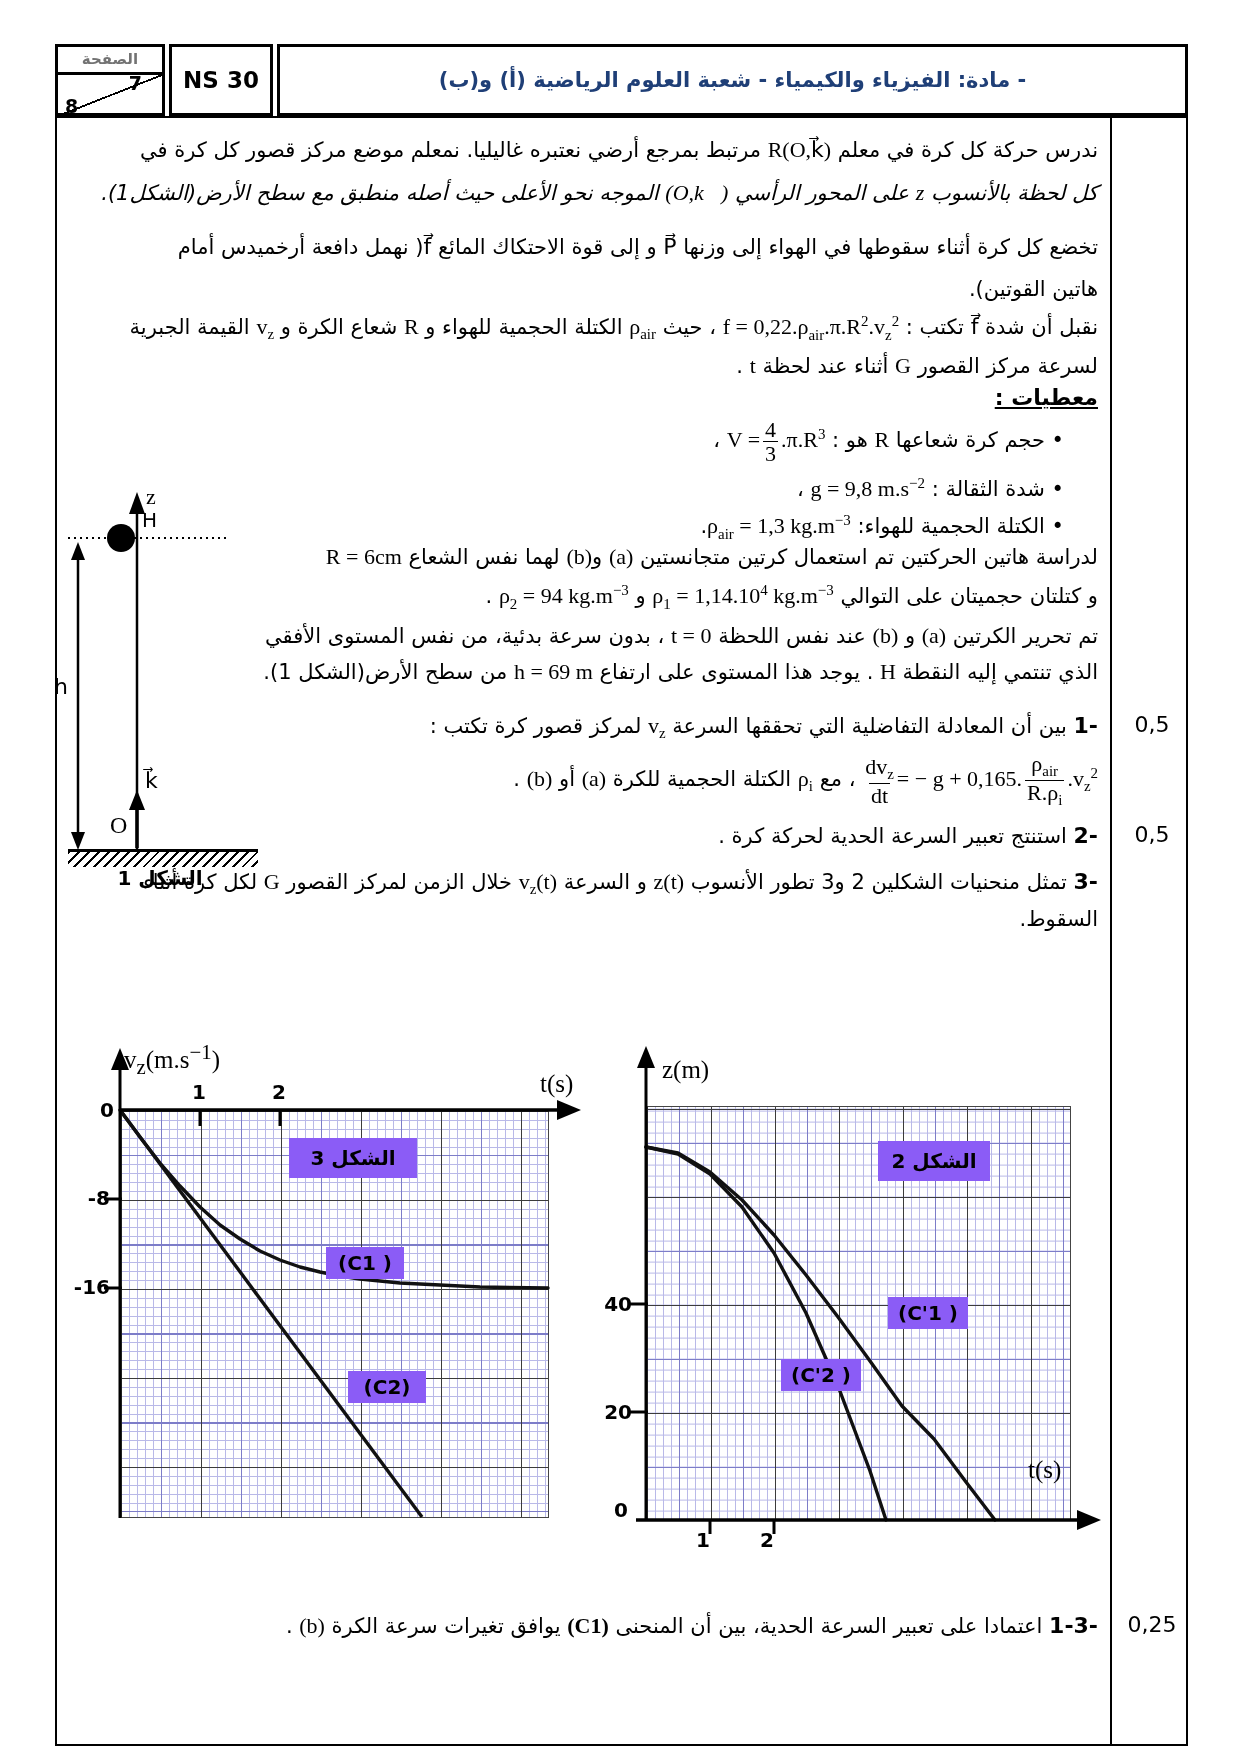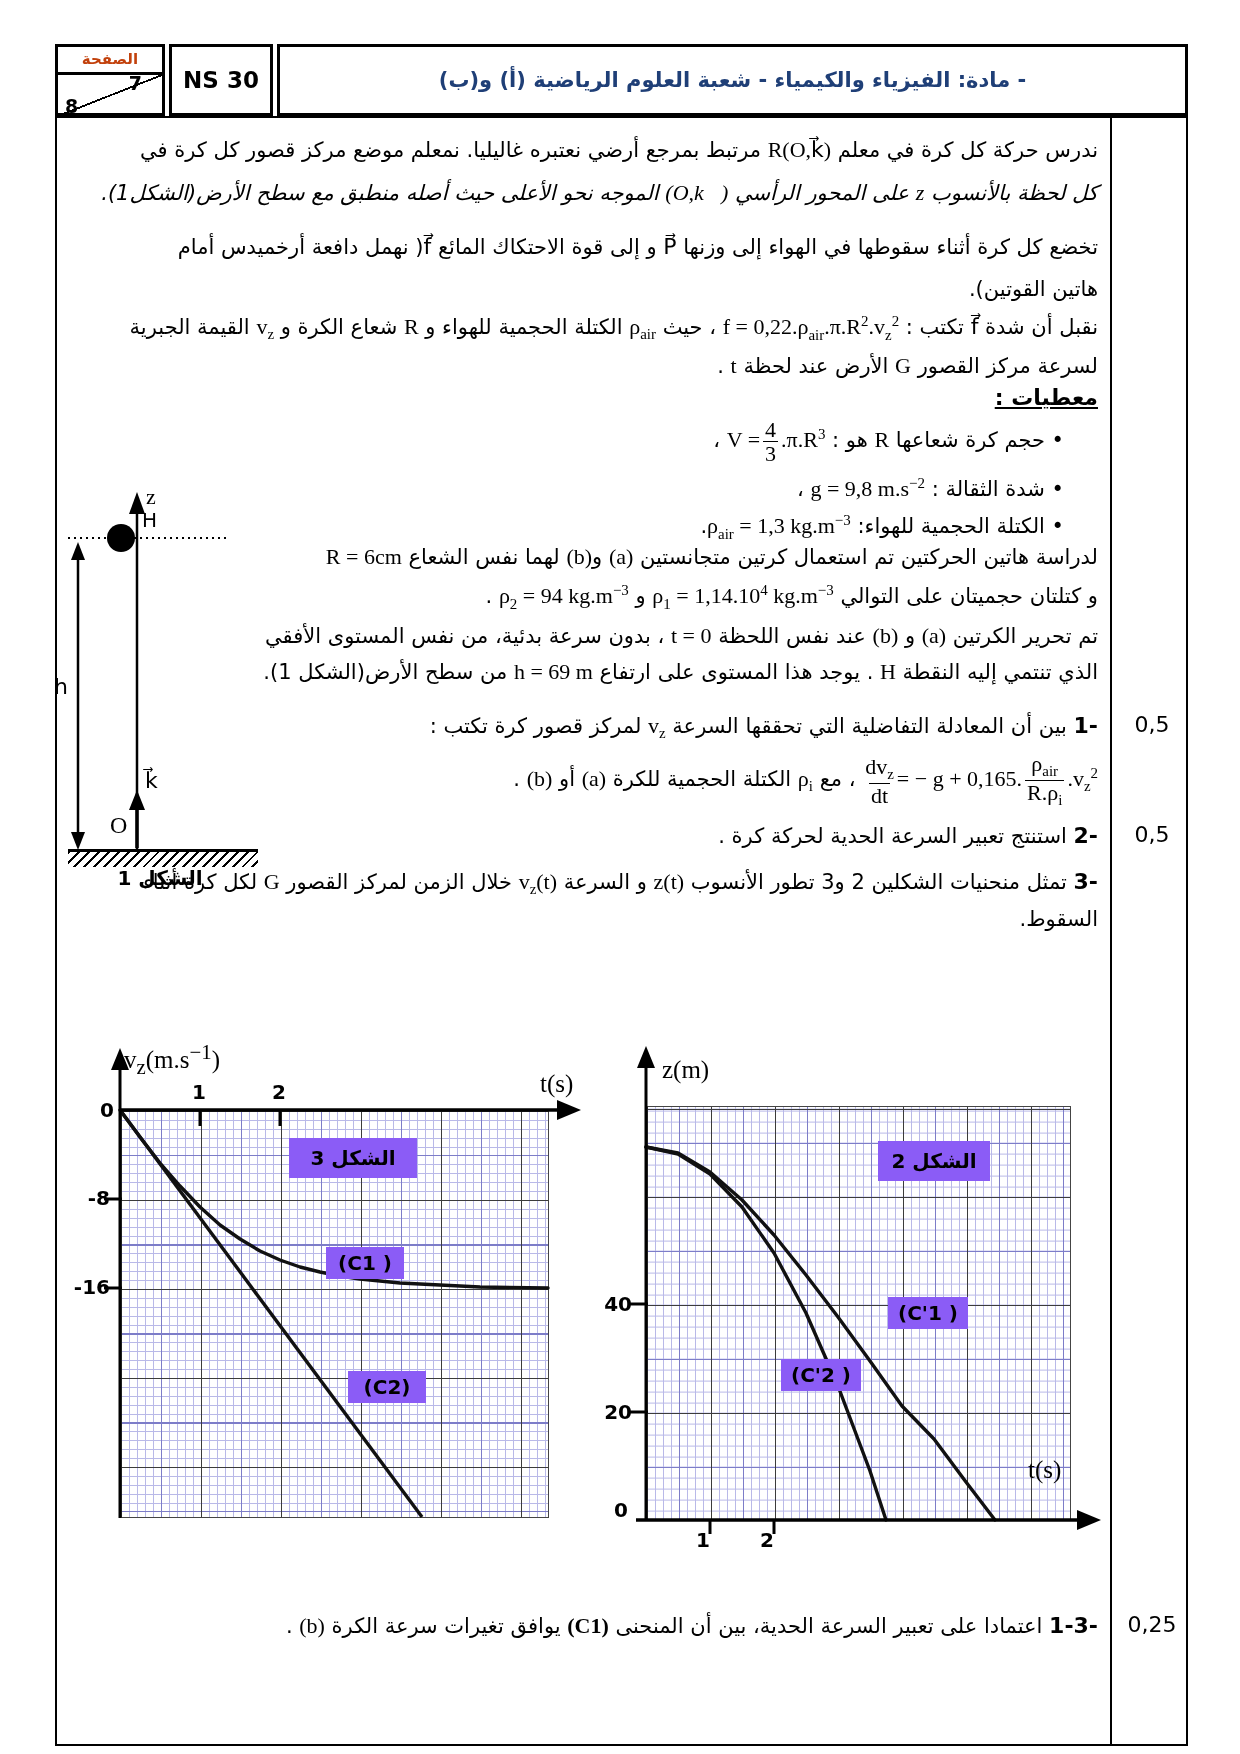--- a/index.html
+++ b/index.html
@@ -2,21 +2,21 @@
 <html lang="ar"><head>
 <meta charset="utf-8">
 <style>
   html,body{margin:0;padding:0;background:#fff;}
   #page{position:relative;width:1240px;height:1754px;background:#ffffff;
         font-family:"DejaVu Sans",sans-serif;color:#000;overflow:hidden;}
   .abs{position:absolute;}
   
   .hbox{position:absolute;border:3px solid #000;box-sizing:border-box;background:#fff;}
   .pagebox-label{height:25px;border-bottom:3px solid #000;text-align:center;
-                 font-weight:bold;font-size:15px;color:#c2410c;line-height:24px;}
+                 font-weight:bold;font-size:15px;color:#737373;line-height:24px;}
   .pagebox-diag{position:relative;height:41px;
     background:linear-gradient(to bottom right,transparent 48.8%,#000 48.8% 51.2%,transparent 51.2%);}
   .pagebox-num-top{position:absolute;right:20px;top:-3px;font-weight:bold;font-size:19px;}
   .pagebox-num-bot{position:absolute;left:7px;bottom:-1px;font-weight:bold;font-size:19px;}
   .nsbox{display:flex;align-items:center;justify-content:center;font-weight:bold;font-size:23px;}
   .titlebox{display:flex;flex-direction:column;align-items:center;justify-content:center;
             color:#1f3f77;font-weight:bold;font-size:21px;direction:rtl;line-height:1.55;}
   
   .mainframe{position:absolute;left:55px;top:116px;width:1133px;height:1630px;
              border:2px solid #000;box-sizing:border-box;}
@@ -99,21 +99,21 @@
   <div class="line" style="top:233px;right:142px;">
     <span>تخضع كل كرة أثناء سقوطها في الهواء إلى وزنها </span><span class="m">P⃗</span><span> و إلى قوة الاحتكاك المائع </span><span class="m">f⃗</span><span>( نهمل دافعة أرخميدس أمام</span>
   </div>
   <div class="line" style="top:276px;right:142px;">
     <span>هاتين القوتين).</span>
   </div>
   <div class="line" style="top:312px;right:142px;">
     <span>نقبل أن شدة </span><span class="m">f⃗</span><span> تكتب : </span><span class="m">f = 0,22.ρ<sub>air</sub>.π.R<sup>2</sup>.v<sub>z</sub><sup>2</sup></span><span> ، حيث </span><span class="m">ρ<sub>air</sub></span><span> الكتلة الحجمية للهواء و </span><span class="m">R</span><span> شعاع الكرة و </span><span class="m">v<sub>z</sub></span><span> القيمة الجبرية</span>
   </div>
   <div class="line" style="top:352px;right:142px;">
-    <span>لسرعة مركز القصور </span><span class="m">G</span><span> الأرض عند لحظة </span><span class="m">t</span><span> .</span>
+    <span>لسرعة مركز القصور </span><span class="m">G</span><span> أثناء عند لحظة </span><span class="m">t</span><span> .</span>
   </div>
   <div class="line bold" style="top:384px;right:142px;font-size:22px;text-decoration:underline;">معطيات :</div>
 
   <div class="line" style="top:418px;right:176px;">
     <span>•  حجم كرة شعاعها </span><span class="m">R</span><span> هو : </span><span class="m"><span>V =</span><span class="frac">
           <span class="num">4</span>
           <span class="den">3</span>
         </span><span>.π.R<sup>3</sup></span></span><span> ،</span>
   </div>
   <div class="line" style="top:474px;right:176px;">

